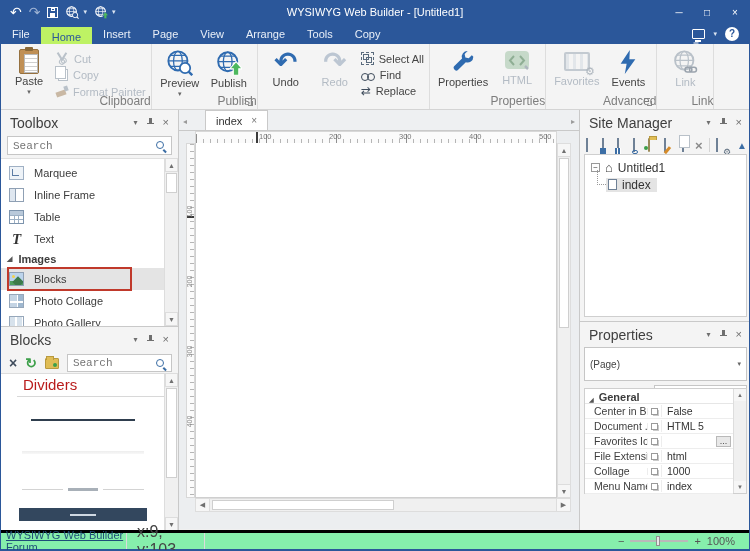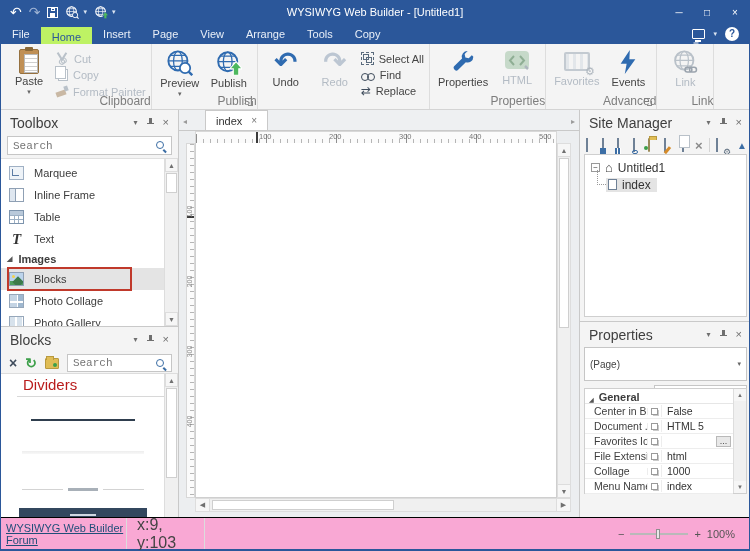--- a/index.html
+++ b/index.html
@@ -215,21 +215,21 @@
   .sec-row .tri{font-size:6px;color:#555;}
   .prow{height:15px;display:flex;align-items:center;border-bottom:1px solid #ededed;font-size:10.5px;}
   .prow .plabel{width:62px;padding-left:9px;color:#3e3e3e;white-space:nowrap;overflow:hidden;}
   .prow .pflag{width:14px;display:flex;align-items:center;justify-content:center;border-left:1px solid #ededed;}
   .pflag i{width:7px;height:7px;border:1px solid #9a9a9a;background:#fff;box-shadow:1.5px 1.5px 0 -0.5px #c9c9c9;}
   .prow .pval{flex:1;padding-left:5px;border-left:1px solid #ededed;color:#333;white-space:nowrap;display:flex;align-items:center;}
   .browse-btn{margin-left:auto;margin-right:2px;width:15px;height:11px;background:#e8e8e8;border:1px solid #b9b9b9;
       display:flex;align-items:center;justify-content:center;font-size:9px;line-height:1;color:#444;}
 
   
-  .statusbar{position:absolute;left:0;right:0;bottom:0;height:33px;background:#f9a8d4;border-top:1px solid #000000;
+  .statusbar{position:absolute;left:0;right:0;bottom:0;height:20px;background:#86efac;border-top:3px solid #000000;
       display:flex;align-items:center;border-bottom:1px solid #2b579a;}
   .sb-forum{width:126px;padding-left:5px;color:#1f4e79;text-decoration:underline;font-size:11px;border-right:1px solid #dcdcdc;height:100%;display:flex;align-items:center;}
   .sb-coords{padding:0 10px;color:#444;font-size:16px;border-right:1px solid #dcdcdc;height:100%;display:flex;align-items:center;width:78px;}
   .sb-zoom{margin-left:auto;display:flex;align-items:center;gap:6px;padding-right:14px;color:#555;}
   .zoom-track{width:58px;height:2px;background:#b9b9b9;position:relative;}
   .zoom-thumb{position:absolute;left:26px;top:-4px;width:4px;height:10px;background:#e8e8e8;border:1px solid #8f8f8f;}
   svg{display:block;}
 </style>
 </head>
 <body>

